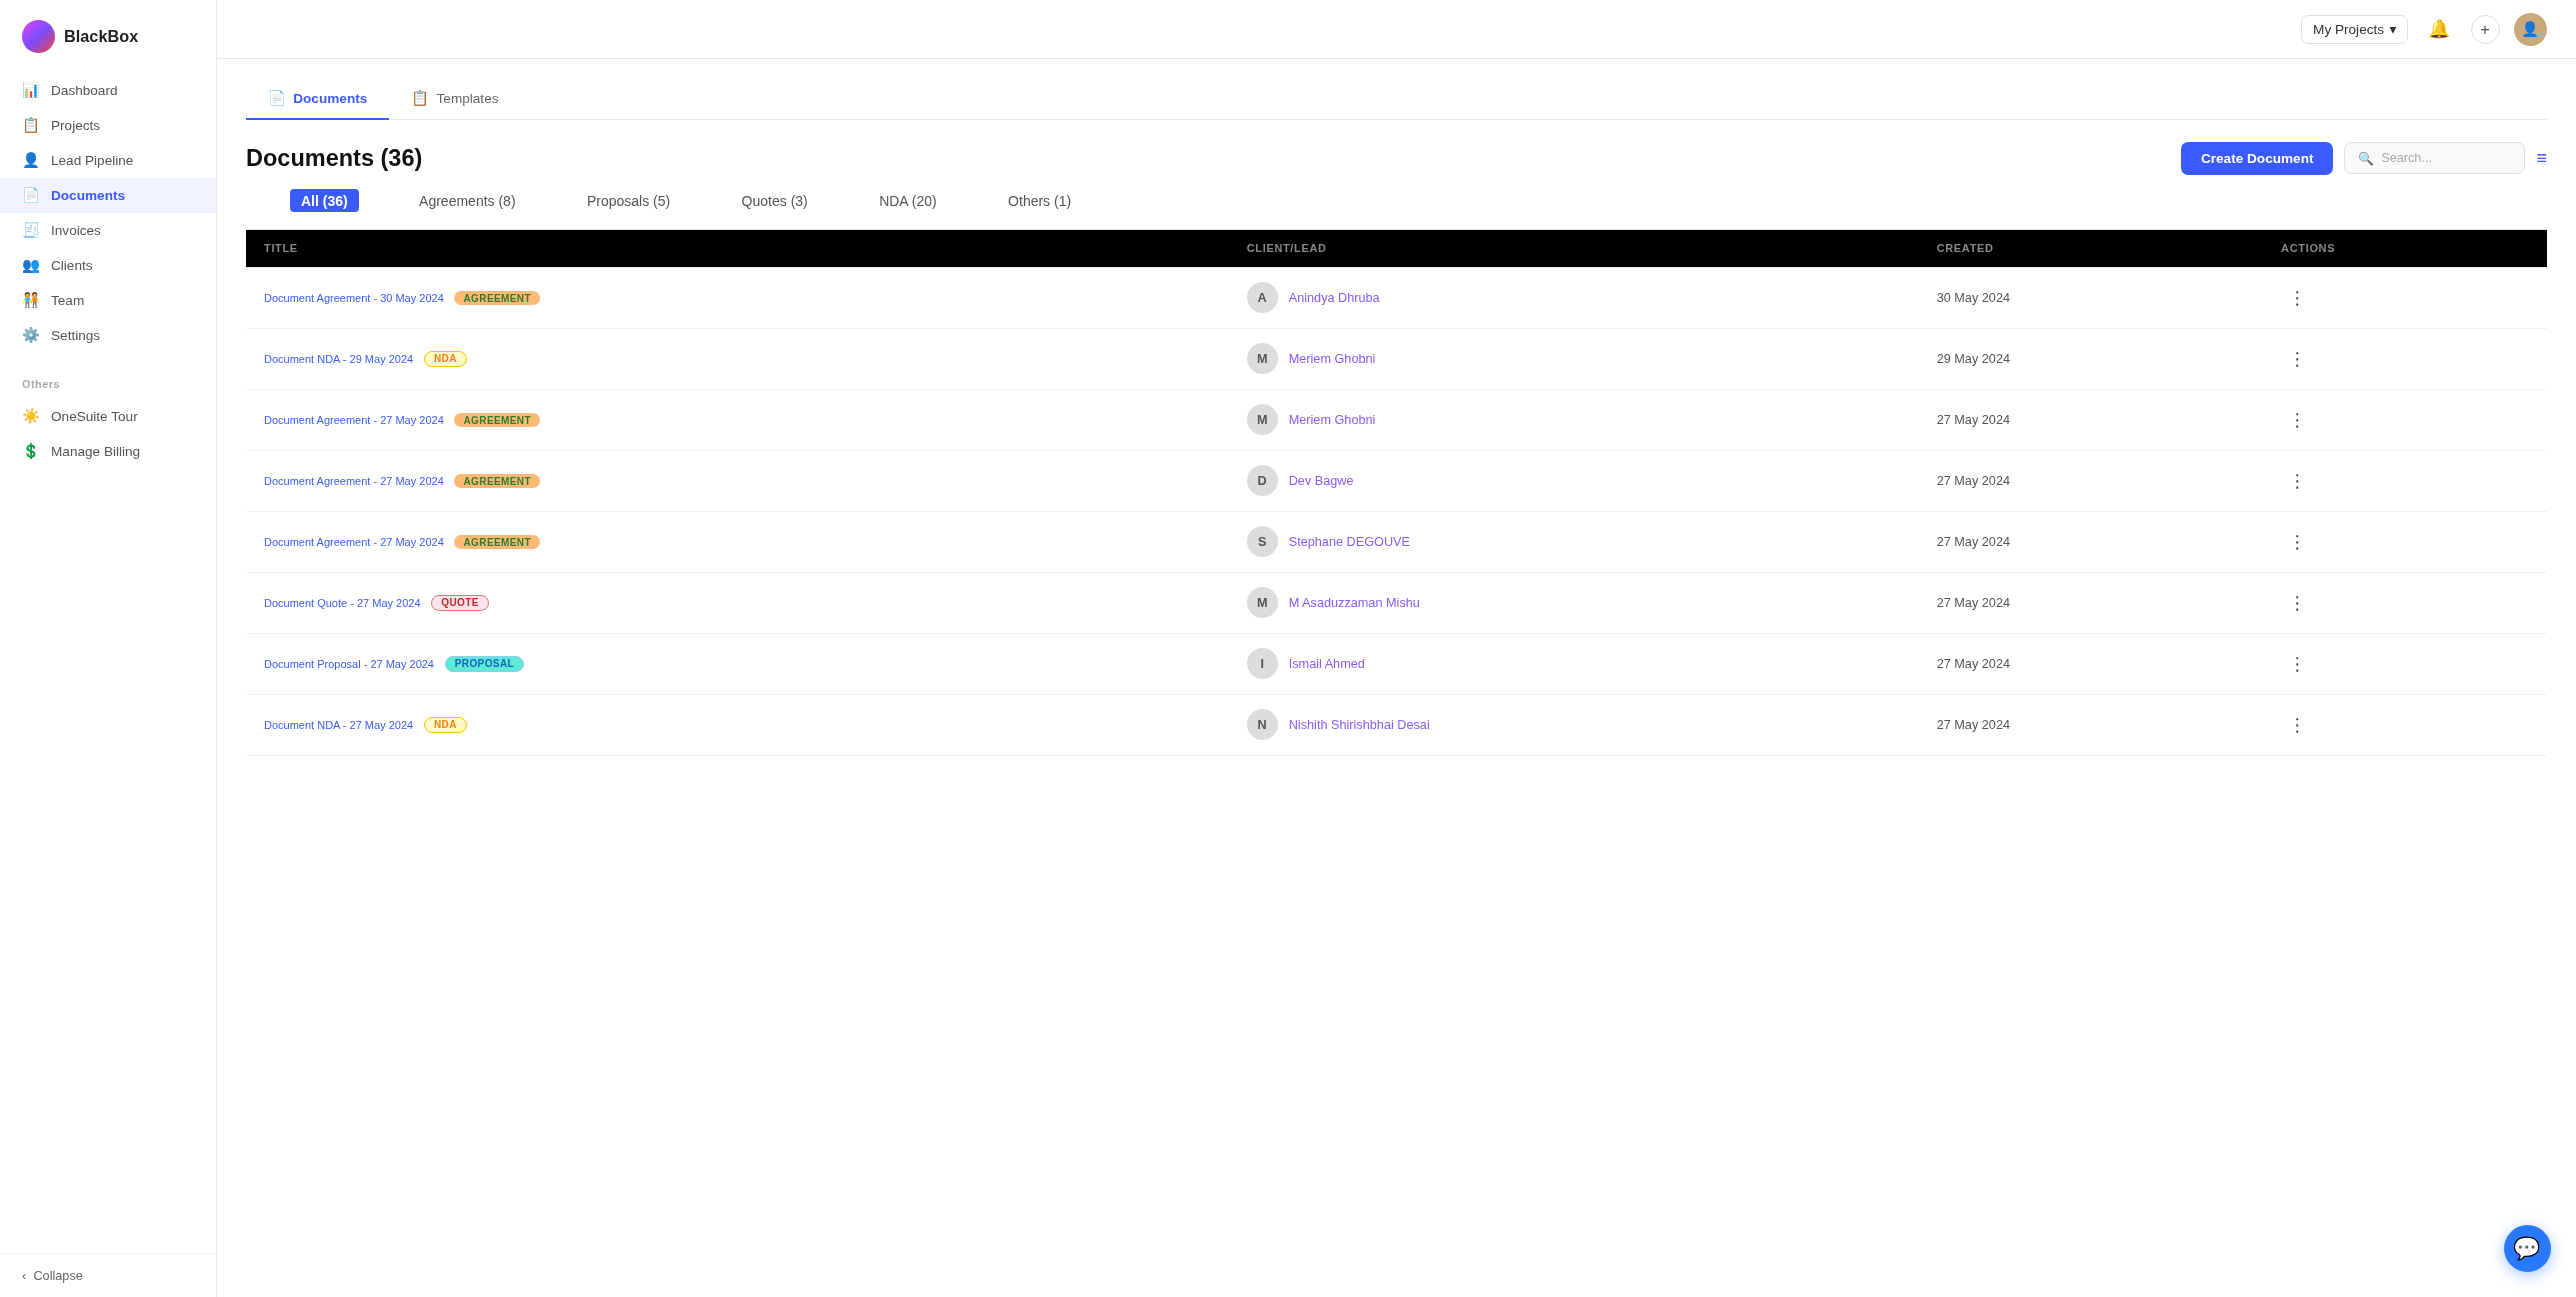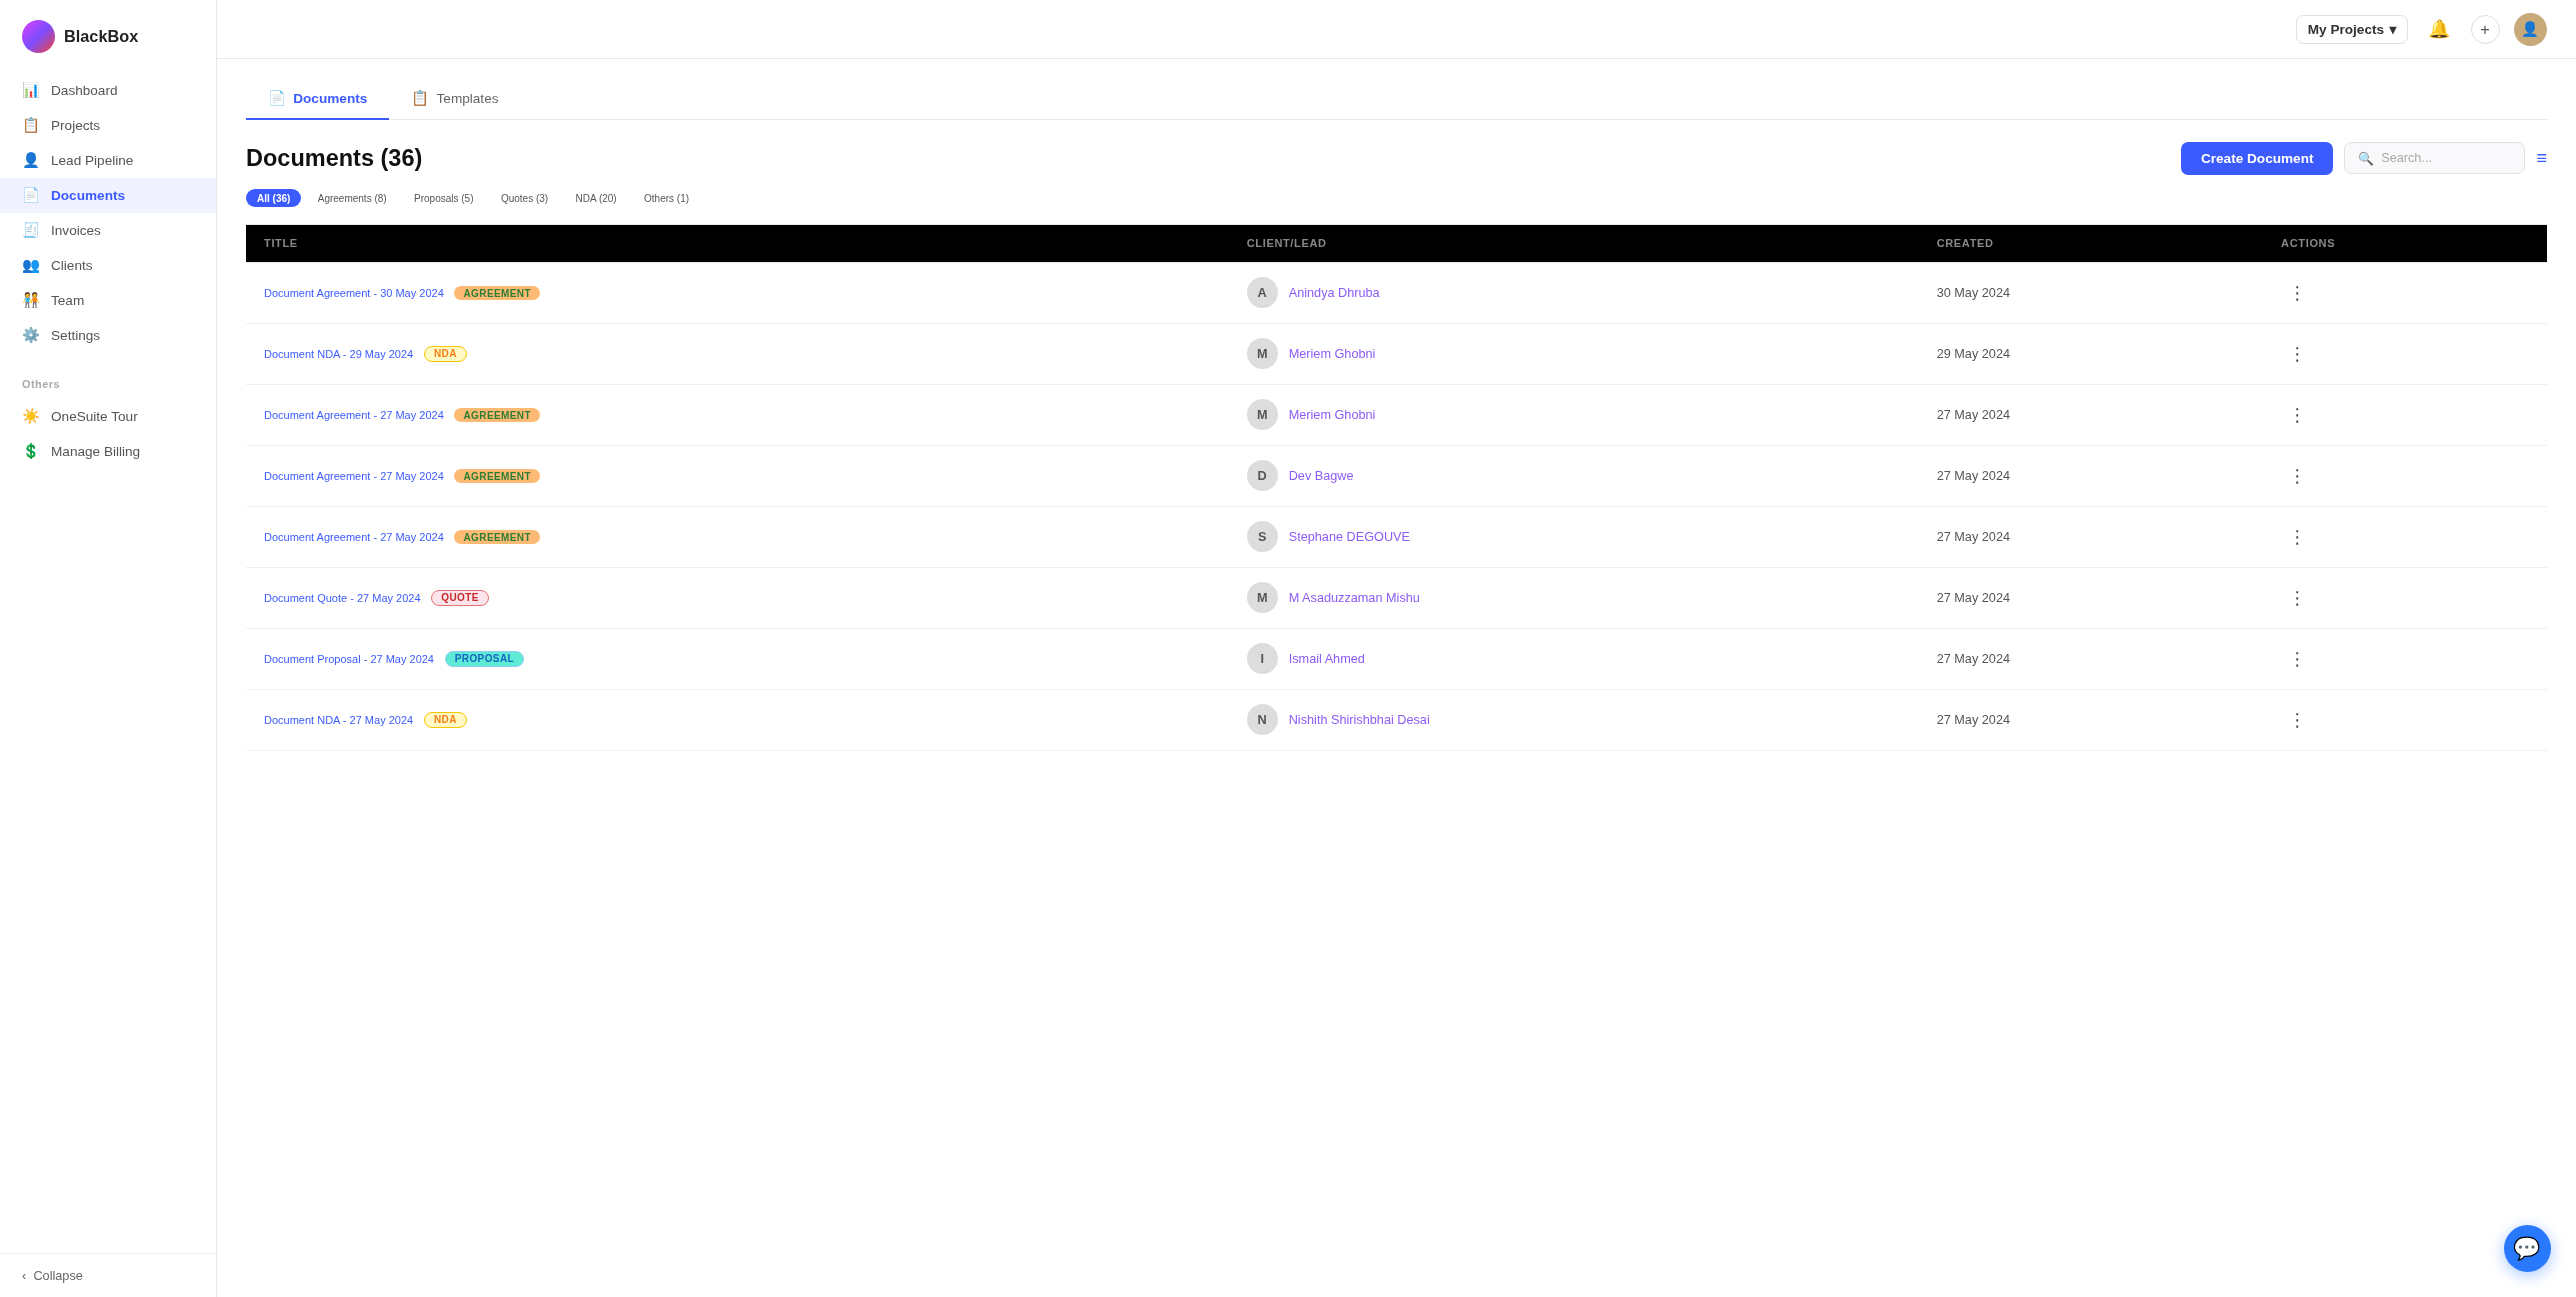--- a/index.html
+++ b/index.html
@@ -88,21 +88,21 @@
       align-items: center;
       justify-content: flex-end;
       gap: 14.5px;
       min-height: 54px;
     }
     .topbar-projects {
       display: flex;
       align-items: center;
       gap: 5.4px;
       font-size: 13.6px;
-      font-weight: 700;
+      font-weight: 400;
       color: #333;
       cursor: pointer;
       padding: 5.4px 11px;
       border-radius: 7.2px;
       border: 0.9px solid #e0e0e0;
     }
     .topbar-bell {
       font-size: 18px;
       color: #555;
       cursor: pointer;
@@ -215,24 +215,25 @@
     
     .filter-tabs {
       display: flex;
       align-items: center;
       gap: 5.4px;
       margin-bottom: 16.3px;
       flex-wrap: wrap;
     }
     .filter-tab {
       padding: 3.6px 11px;
-      border-radius: 9px;
-      font-size: 10px;
+      border-radius: 4px;
+      font-size: 14px;
       cursor: pointer;
       color: #555;
+      margin-left: 44px;
     }
     .filter-tab.active {
       background: #3b5bfe;
       color: #fff;
       font-weight: 600;
     }
 
     
     .doc-table {
       width: 100%;

